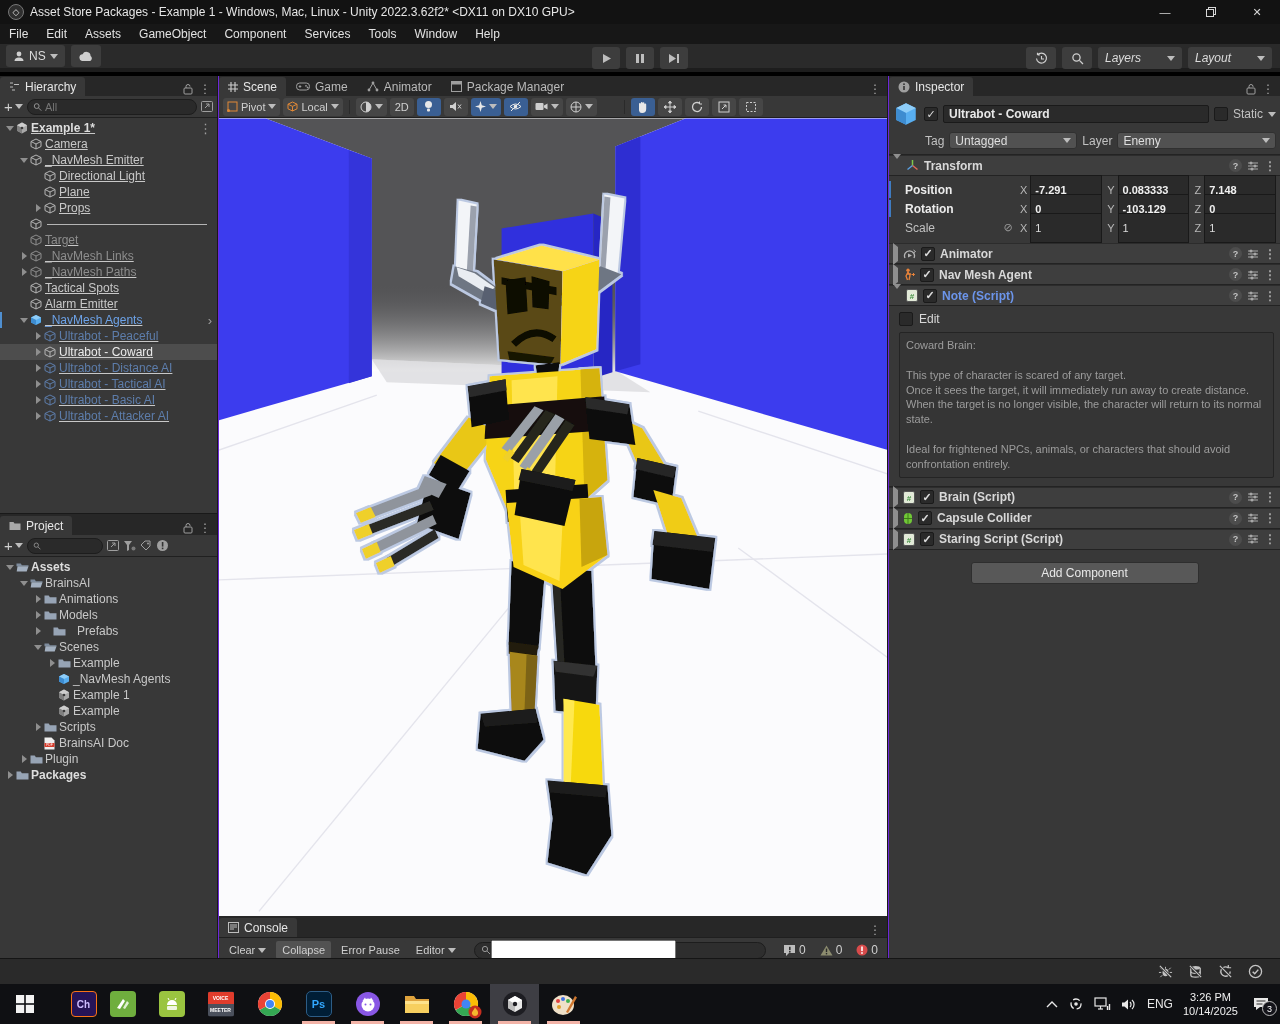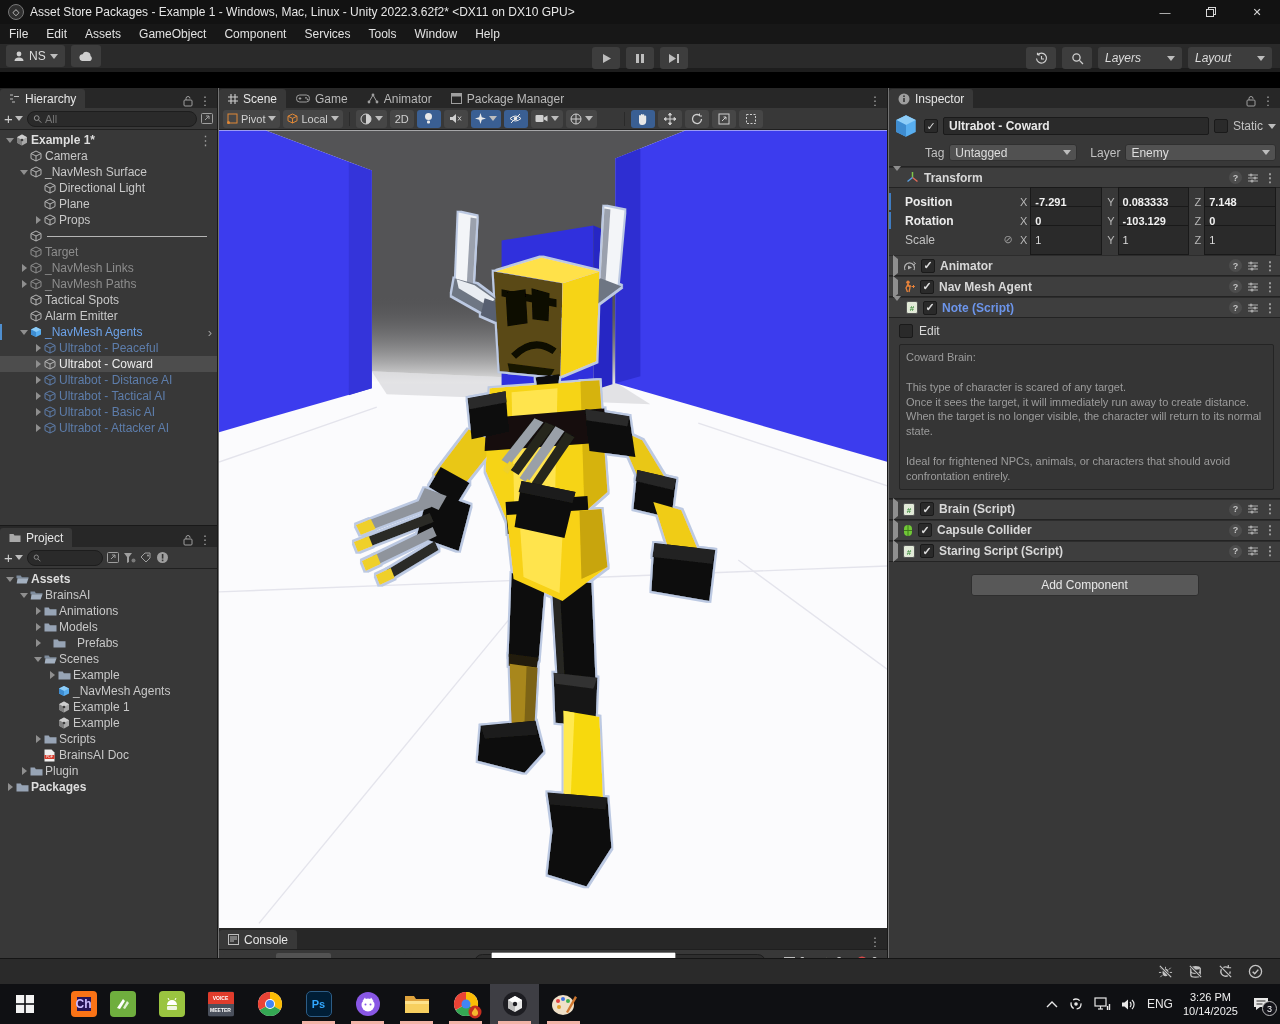--- a/index.html
+++ b/index.html
@@ -16,21 +16,21 @@
   #menubar{top:24px;left:0;width:1280px;height:20px;background:#171717;display:flex;align-items:center;color:#e2e2e2;}
   #menubar .menu{padding:0 9px;height:100%;display:flex;align-items:center;}
   #topbar{top:44px;left:0;width:1280px;height:28px;background:#2a2a2a;border-bottom:4px solid #1d1d1d;display:flex;align-items:center;}
   .tbtn{background:#3d3d3d;border-radius:3px;height:22px;display:flex;align-items:center;gap:4px;padding:0 7px;color:#dcdcdc;margin-left:6px;}
   .caret{width:0;height:0;border-left:4px solid transparent;border-right:4px solid transparent;border-top:5px solid #bdbdbd;display:inline-block;}
   #playgroup{position:absolute;left:592px;top:47px;display:flex;}
   #rightbar{position:absolute;right:8px;top:47px;display:flex;align-items:center;font-style:italic;}
   .ddbtn{width:84px;justify-content:space-between;}
 
   
-  #workspace{top:88px;left:0;width:1280px;height:886px;background:#737373;}
+  #workspace{top:76px;left:0;width:1280px;height:886px;background:#6d28d9;}
   .panel-col{position:absolute;display:flex;flex-direction:column;}
   #leftcol{left:0;top:0;width:218px;height:886px;border-right:1px solid #191919;}
   #centercol{left:219px;top:0;width:669px;height:886px;border-right:1px solid #191919;}
   #rightcol{left:889px;top:0;width:391px;height:886px;}
 
   .tabstrip{height:20px;background:#272727;display:flex;align-items:flex-end;padding-left:0;flex:none;}
   .tab{height:19px;padding:0 9px;display:flex;align-items:center;gap:5px;color:#b9b9b9;background:#2e2e2e;margin-right:1px;border-radius:3px 3px 0 0;font-size:12px;white-space:nowrap;}
   .tab.active{background:#383838;color:#e6e6e6;}
   .striptools{margin-left:auto;display:flex;align-items:center;gap:6px;padding-right:6px;color:#9f9f9f;}
   .kebab{color:#a8a8a8;font-size:12px;letter-spacing:0;}
@@ -227,21 +227,21 @@
             <circle cx="4" cy="4" r="2.6" fill="none" stroke="#9a9a9a"></circle>
             <line x1="6.2" y1="6.2" x2="9" y2="9" stroke="#9a9a9a"></line>
           </svg>
         <input placeholder="All" style="">
       </div>
       <svg width="12" height="11" viewBox="0 0 12 11">
           <rect x="0.5" y="0.5" width="11" height="10" rx="1" fill="none" stroke="#9f9f9f"></rect>
           <path d="M4 7 L8 3 M8 3h-3 M8 3v3" stroke="#9f9f9f" fill="none"></path>
         </svg>
     </div>
-    <div class="tree" id="hierarchy-tree" style="height:395px;flex:none;">
+    <div class="tree" id="hierarchy-tree" style="height:395px;flex:none;text-decoration:underline;">
         <div class="trow style-bold" style="padding-left: 4px;">
           <span class="arrow open"></span>
           <span class="ticon">
             <svg width="12" height="12" viewBox="0 0 12 12">
               <path d="M6 0.5 L11 3.2 V8.8 L6 11.5 L1 8.8 V3.2z" fill="#a8a8a8"></path>
               <path d="M1 3.2 L6 5.9 L11 3.2 L6 0.5z" fill="#cdcdcd"></path>
               <path d="M6 5.9 V11.5 L1 8.8 V3.2z" fill="#808080"></path>
               <circle cx="6" cy="6" r="1.3" fill="#3a3a3a"></circle>
             </svg>
           </span>
@@ -259,21 +259,21 @@
           <span class="lbl">Camera</span>
         </div>
         <div class="trow style-normal" style="padding-left: 18px;">
           <span class="arrow open"></span>
           <span class="ticon">
             <svg width="12" height="12" viewBox="0 0 12 12">
               <path d="M6 1 L11 3.5 V8.5 L6 11 L1 8.5 V3.5z" fill="none" stroke="#b5b5b5"></path>
               <path d="M1 3.5 L6 6 L11 3.5 M6 6 V11" fill="none" stroke="#b5b5b5"></path>
             </svg>
           </span>
-          <span class="lbl">_NavMesh Surface</span>
+          <span class="lbl">_NavMesh Emitter</span>
         </div>
         <div class="trow style-normal" style="padding-left: 32px;">
           <span class="arrow none"></span>
           <span class="ticon">
             <svg width="12" height="12" viewBox="0 0 12 12">
               <path d="M6 1 L11 3.5 V8.5 L6 11 L1 8.5 V3.5z" fill="none" stroke="#b5b5b5"></path>
               <path d="M1 3.5 L6 6 L11 3.5 M6 6 V11" fill="none" stroke="#b5b5b5"></path>
             </svg>
           </span>
           <span class="lbl">Directional Light</span>
@@ -993,21 +993,21 @@
         <span class="cb"></span>
         <span class="ilabel">Static</span>
         <span class="caret"></span>
       </div>
       <div class="hrow" style="margin-bottom:1px;">
         <span class="ilabel" style="margin-left:32px;">Tag</span>
         <span class="dd" style="width:128px;">
           <span>Untagged</span>
             <span class="caret"></span>
         </span>
-        <span class="ilabel" style="margin-left:8px;">Layer</span>
+        <span class="ilabel" style="margin-left:0;">Layer</span>
         <span class="dd" style="flex:1;">
           <span>Enemy</span>
             <span class="caret"></span>
         </span>
       </div>
     </div>
 
     <div class="comp-header">
       <span class="arrow open"></span>
       <svg width="13" height="13" viewBox="0 0 13 13">
@@ -1271,21 +1271,21 @@
 <div id="taskbar" class="abs">
   <div class="tslot">
     <svg width="18" height="18" viewBox="0 0 18 18">
         <rect x="0" y="0" width="8.2" height="8.2" fill="#f2f2f2"></rect>
         <rect x="9.8" y="0" width="8.2" height="8.2" fill="#f2f2f2"></rect>
         <rect x="0" y="9.8" width="8.2" height="8.2" fill="#f2f2f2"></rect>
         <rect x="9.8" y="9.8" width="8.2" height="8.2" fill="#f2f2f2"></rect>
       </svg>
   </div>
   <div class="tslot">
-    <span class="appsq" style="background:#261457;border:6px solid #f97316;color:#cdbcff;font-size:12px;margin-left:20px;">Ch</span>
+    <span class="appsq" style="background:#261457;border:1px solid #f97316;color:#cdbcff;font-size:10px;margin-left:20px;">Ch</span>
   </div>
   <div class="tslot">
     <span class="appsq" style="background:#6fae3e;">
       <svg width="16" height="16" viewBox="0 0 16 16">
           <path d="M2 12 L8 3 l2 2 -5 8z" fill="#fff"></path>
           <path d="M8 12 l4-7 2 2-4 6z" fill="#dff0d0"></path>
         </svg>
     </span>
   </div>
   <div class="tslot">

